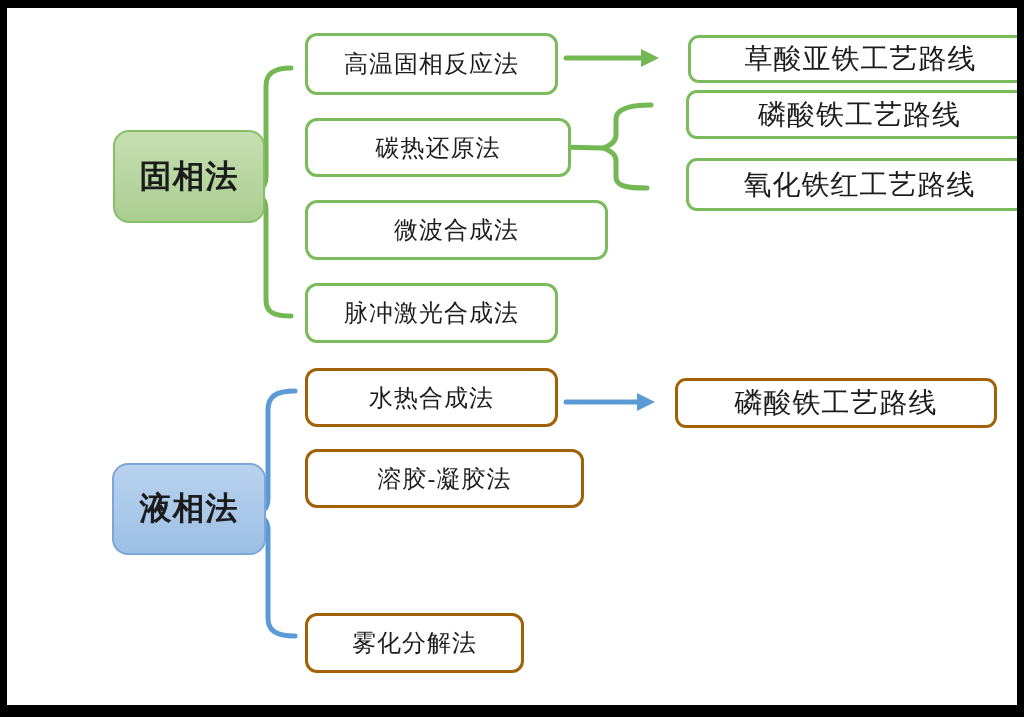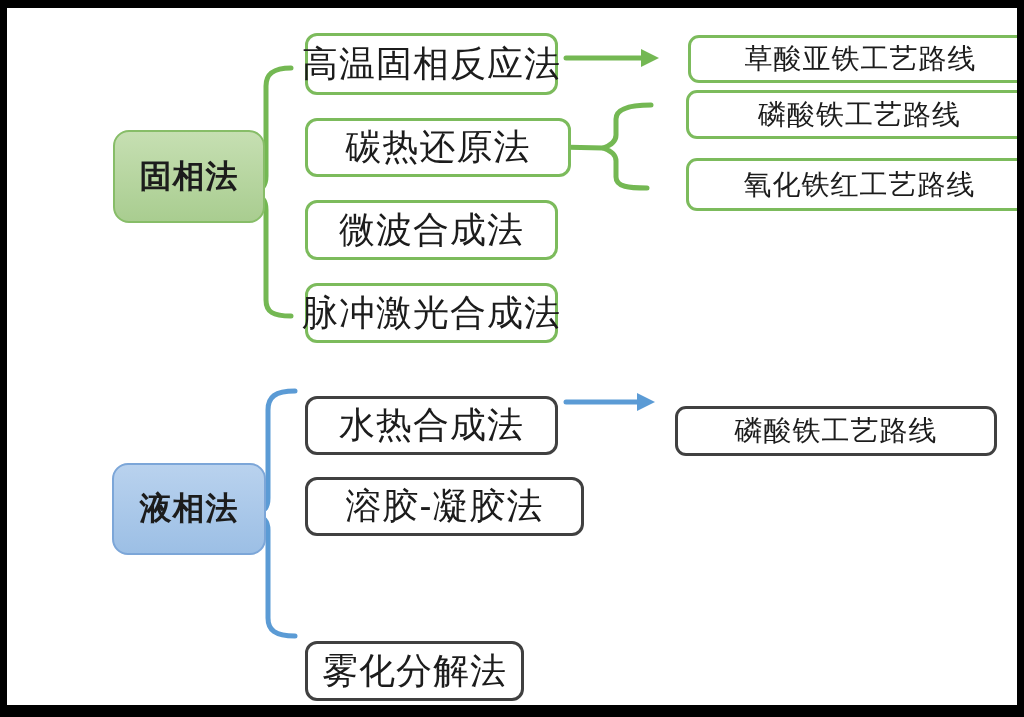--- a/index.html
+++ b/index.html
@@ -31,24 +31,24 @@
     margin-left: 40px;
   }
   .category.green {
     background: linear-gradient(#c6dfb2, #a9cd90);
     border: 2px solid #87bd68;
   }
   .category.blue {
     background: linear-gradient(#b9d2ee, #9cbfe5);
     border: 2px solid #7ca6d8;
   }
-  .method { font-size: 36px; border-radius: 12px; }
+  .method { font-size: 24px; border-radius: 12px; }
   .route  { font-size: 28px; border-radius: 11px; }
   .green-border { border: 3px solid #7cbb5c; }
-  .blue-border  { border: 3px solid #404040; margin-top: 28px; }
+  .blue-border  { border: 3px solid #a16207; }
   .overlay {
     position: absolute; left: 0; top: 0;
     width: 1010px; height: 697px;
     pointer-events: none;
   }
 </style>
 </head>
 <body>
 
 <div class="canvas">
@@ -78,21 +78,21 @@
     <g>
       <path stroke-width="5" stroke-linecap="round" fill="none" d="M 559 394 L 632 394" stroke="#5b9bd5"></path>
       <path stroke="none" d="M 630 385 L 648 394 L 630 403 Z" fill="#5b9bd5"></path>
     </g>
   </svg>
 
   <div class="node category green" style="left:66px; top:122px; width:152px; height:93px;">固相法</div>
 
   <div class="node method green-border" style="left:298px; top:25px; width:253px; height:62px;">高温固相反应法</div>
   <div class="node method green-border" style="left:298px; top:110px; width:266px; height:59px;">碳热还原法</div>
-  <div class="node method green-border" style="left:298px; top:192px; width:253px; height:60px;">微波合成法</div>
+  <div class="node method green-border" style="left:298px; top:192px; width:303px; height:60px;">微波合成法</div>
   <div class="node method green-border" style="left:298px; top:275px; width:253px; height:60px;">脉冲激光合成法</div>
 
   <div class="node route green-border" style="left:681px; top:27px; width:345px; height:48px;">草酸亚铁工艺路线</div>
   <div class="node route green-border" style="left:679px; top:82px; width:347px; height:49px;">磷酸铁工艺路线</div>
   <div class="node route green-border" style="left:679px; top:150px; width:347px; height:53px;">氧化铁红工艺路线</div>
 
   <div class="node category blue" style="left:65px; top:455px; width:154px; height:92px;">液相法</div>
 
   <div class="node method blue-border" style="left:298px; top:360px; width:253px; height:59px;">水热合成法</div>
   <div class="node method blue-border" style="left:298px; top:441px; width:279px; height:59px;">溶胶-凝胶法</div>

